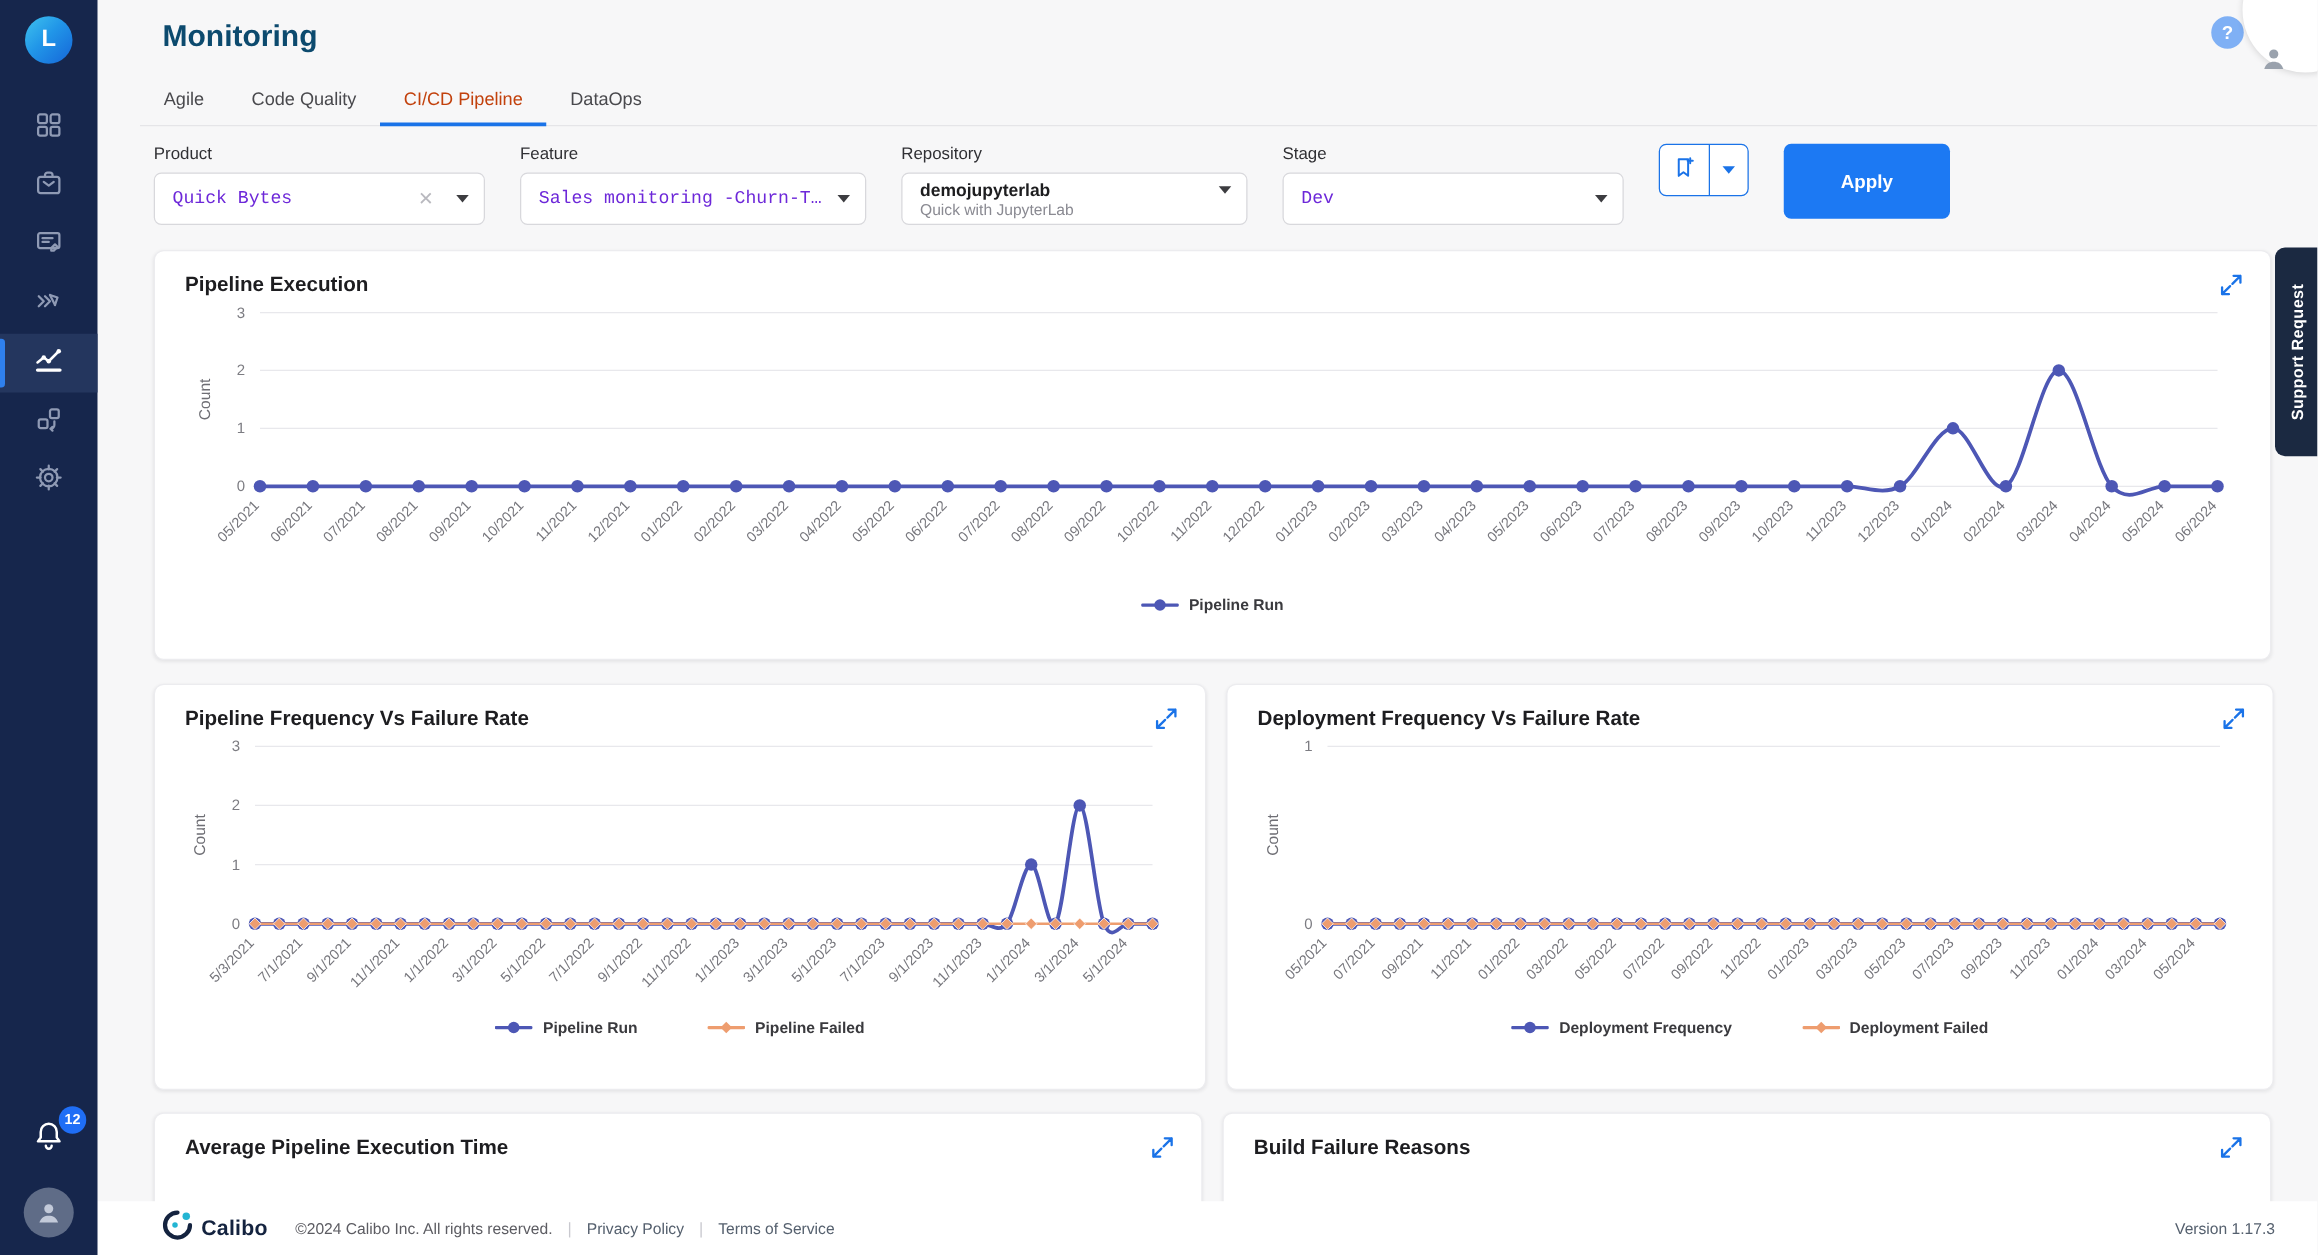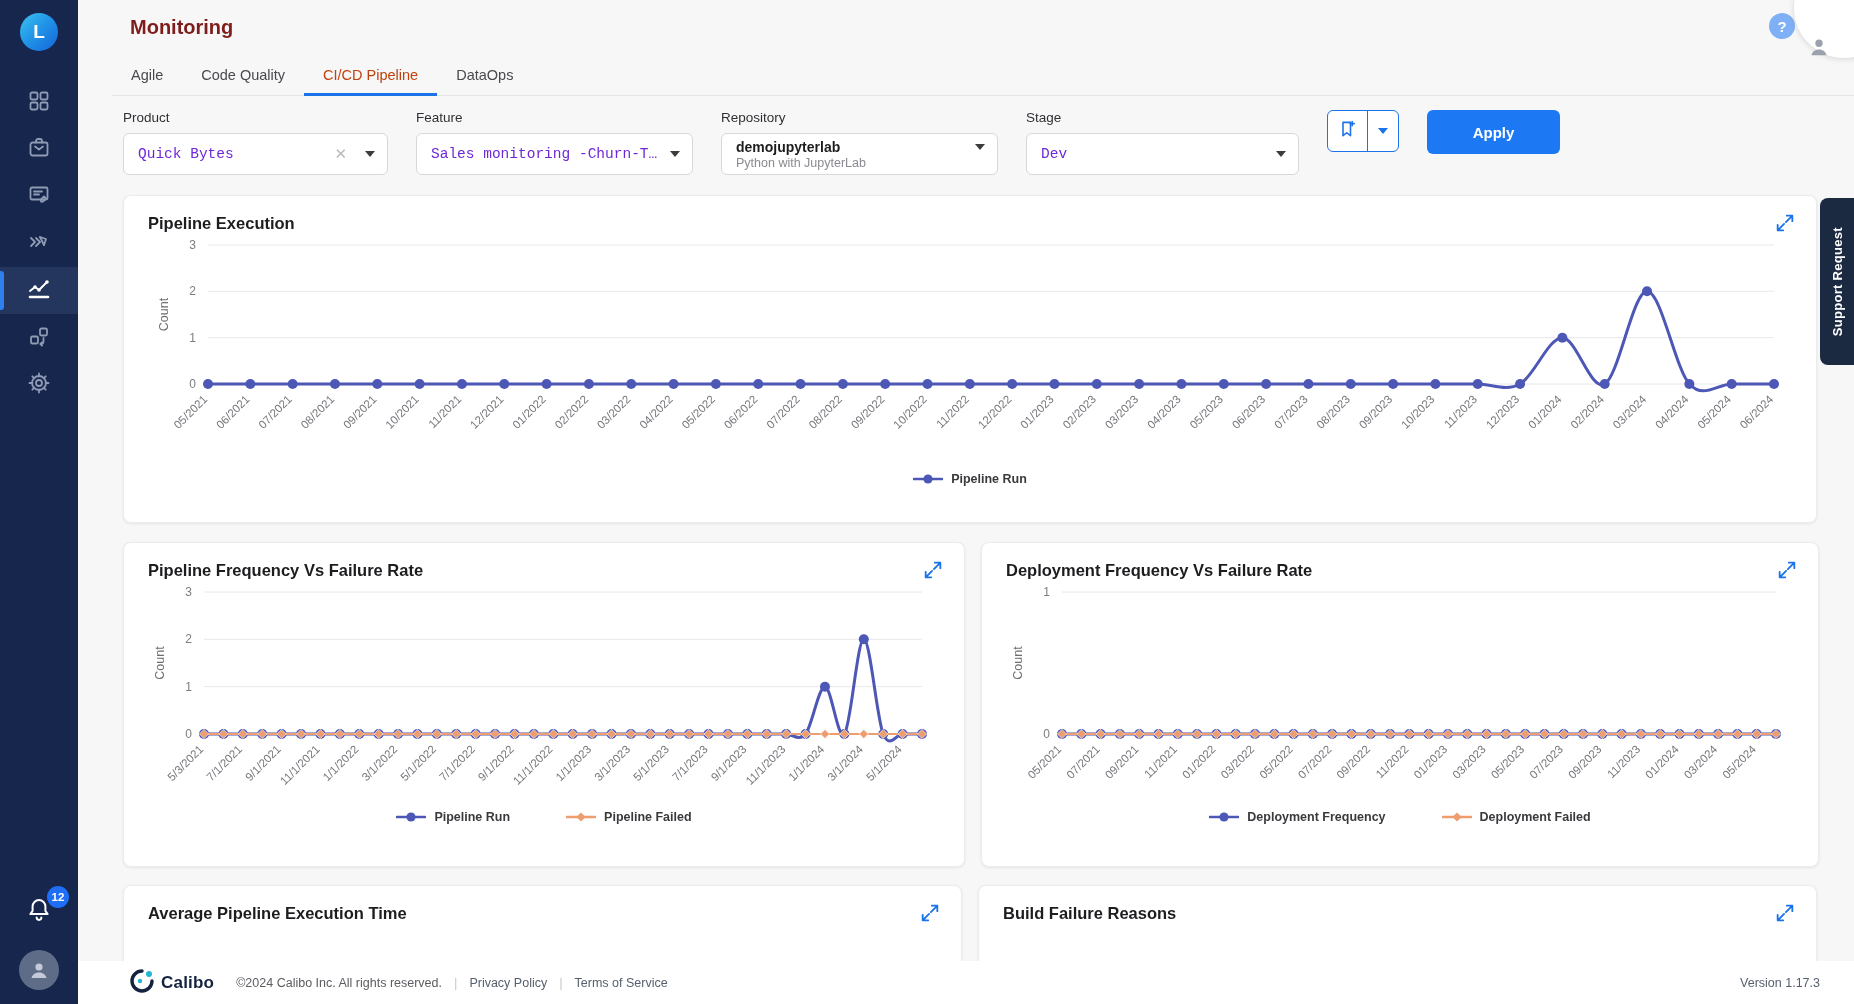--- a/index.html
+++ b/index.html
@@ -20,21 +20,21 @@
   .nav-item.active svg { stroke:#ffffff; }
   .sidebar-bottom { margin-top:auto; display:flex; flex-direction:column; align-items:center; padding-bottom:14px; }
   .bell-wrap { position:relative; margin-bottom:22px; cursor:pointer; }
   .bell-wrap svg { stroke:#fff; fill:none; stroke-width:1.7; stroke-linecap:round; stroke-linejoin:round; }
   .badge { position:absolute; top:-10px; right:-16px; background:#1f6ef6; color:#fff; font-size:11.5px; font-weight:bold;
            min-width:22px; height:22px; border-radius:11px; display:flex; align-items:center; justify-content:center; padding:0 4px; }
   .avatar-circle { width:40px; height:40px; border-radius:50%; background:#5f6c87; display:flex; align-items:center; justify-content:center; cursor:pointer; }
 
   
   .main { position:absolute; left:78px; top:0; width:1776px; height:1004px; }
-  .page-title { font-size:20px; font-weight:bold; color:#7f1d1d; padding:16px 0 0 52px; }
+  .page-title { font-size:24px; font-weight:bold; color:#0c4a6e; padding:16px 0 0 52px; }
   .tabs { display:flex; margin:18px 0 0 34px; border-bottom:1px solid #e5e5e8; }
   .tab { padding:10px 19px 12px; font-size:14.5px; color:#49494d; cursor:pointer; position:relative; }
   .tab.active { color:#c2410c; font-weight:500; }
   .tab.active::after { content:""; position:absolute; left:0; right:0; bottom:-1px; height:3px; background:#1a73e8; }
 
   
   .filters { display:flex; align-items:flex-start; padding:14px 36px 0 45px; gap:28px; }
   .filter { display:flex; flex-direction:column; }
   .filter-label { font-size:13.5px; color:#303034; margin-bottom:8px; }
   .filter-box { height:42px; background:#fff; border:1px solid #d8d8dc; border-radius:6px;
@@ -44,21 +44,21 @@
   .caret { width:0; height:0; border-left:5px solid transparent; border-right:5px solid transparent; border-top:6px solid #3c3c40; margin-left:8px; }
   .repo-box { flex-direction:column; align-items:flex-start; justify-content:center; display:flex; }
   .repo-line { display:flex; align-items:center; width:100%; }
   .repo-main { font-size:14px; font-weight:bold; color:#1d1d1f; }
   .repo-sub { font-size:12.5px; color:#8a8a92; margin-top:1px; }
   .cal-icon { margin-left:8px; }
   .bookmark-split { height:42px; display:flex; border:1px solid #1a73e8; border-radius:6px; background:#fff; overflow:hidden; }
   .bm-left { width:40px; display:flex; align-items:center; justify-content:center; border-right:1px solid #1a73e8; cursor:pointer; }
   .bm-right { width:30px; display:flex; align-items:center; justify-content:center; cursor:pointer; }
   .chev-down { width:0; height:0; border-left:5px solid transparent; border-right:5px solid transparent; border-top:6px solid #1a73e8; }
-  .apply-btn { height:44px; width:133px; background:#1c79f3; color:#fff; border:none; border-radius:6px;
+  .apply-btn { height:60px; width:133px; background:#1c79f3; color:#fff; border:none; border-radius:6px;
                font-size:15px; font-weight:bold; cursor:pointer; font-family:"Liberation Sans",sans-serif; }
 
   
   .content { padding:20px 37px 0 45px; }
   .card { background:#fff; border-radius:8px; box-shadow:0 1px 3px rgba(20,20,40,.08); border:1px solid #ececef;
           padding:18px 24px 8px; position:relative; }
   .card-title { font-size:16.5px; font-weight:bold; color:#1d1d20; }
   .expand-btn { position:absolute; top:16px; right:18px; cursor:pointer; width:24px; height:24px; }
   .card-full { width:1694px; height:328px; margin-bottom:19px; }
   .row2 { display:flex; gap:16px; margin-bottom:18px; }
@@ -195,21 +195,21 @@
         <span class="caret"></span>
       </div>
     </div>
     <div class="filter">
       <div class="filter-label">Repository</div>
       <div class="filter-box repo-box" style="width:277px">
         <div class="repo-line">
           <span class="repo-main" style="flex:1">demojupyterlab</span>
           <span class="caret"></span>
         </div>
-        <span class="repo-sub">Python with JupyterLab</span>
+        <span class="repo-sub">Quick with JupyterLab</span>
       </div>
     </div>
     <div class="filter">
       <div class="filter-label">Stage</div>
       <div class="filter-box" style="width:273px">
         <span class="val">Dev</span>
         <span class="caret"></span>
       </div>
     </div>
     <div class="bookmark-split">

